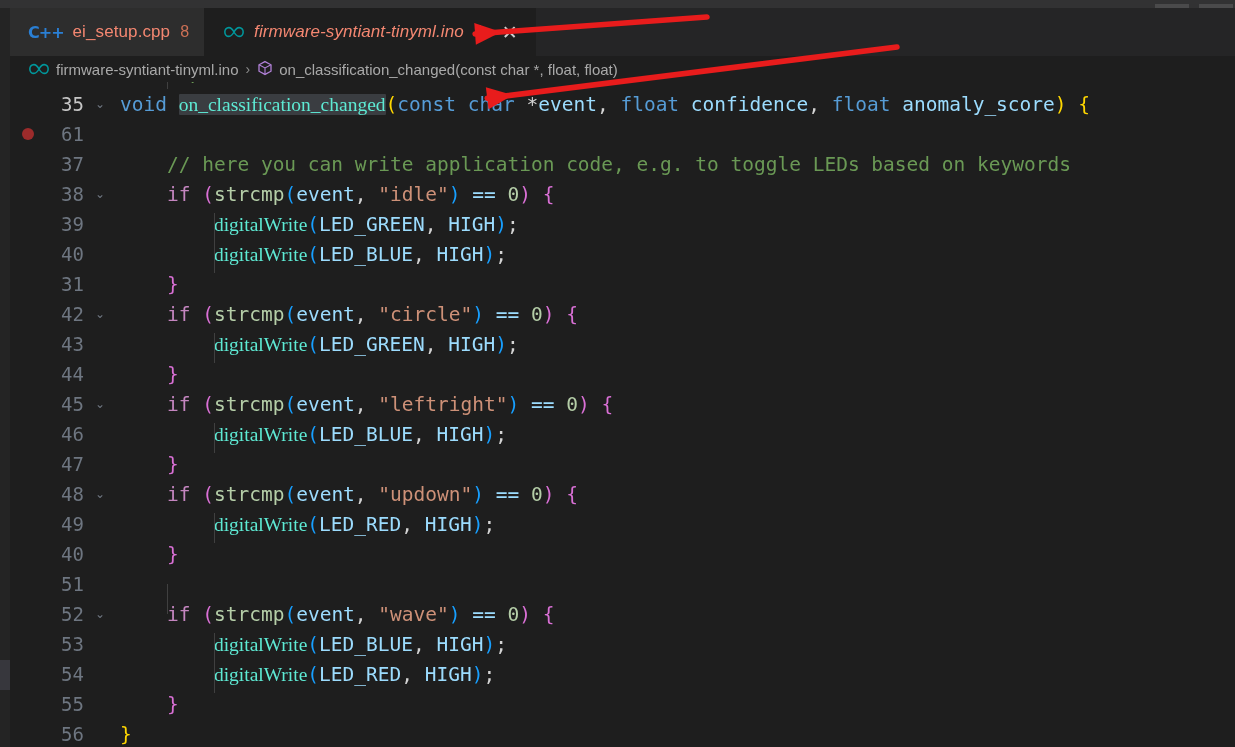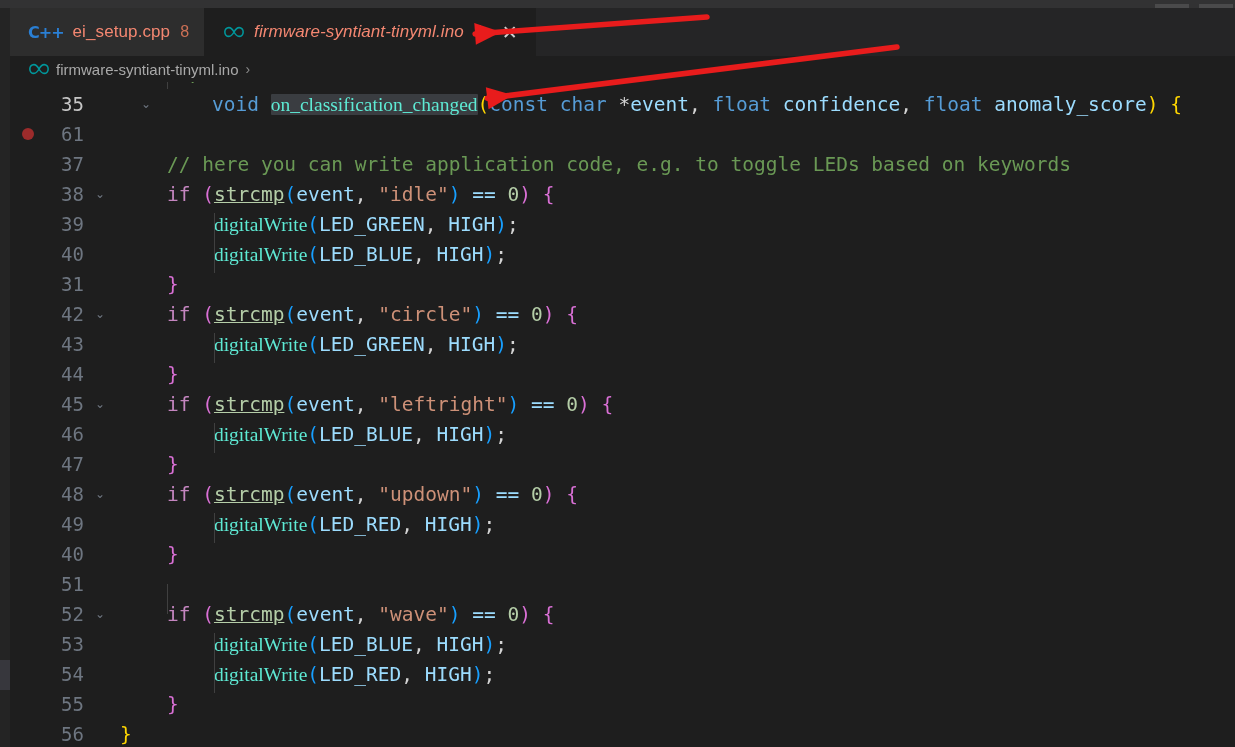--- a/index.html
+++ b/index.html
@@ -160,21 +160,21 @@
   }
   .line {
     position: relative;
     height: 30px;
     display: flex;
     align-items: center;
     font-family: "DejaVu Sans Mono", monospace;
     font-size: 19.5px;
     white-space: pre;
   }
-  .line.current { background: #1e1e1e; gap: 46px; }
+  .line.current { background: #1e1e1e; }
   .gutter-bp {
     position: absolute;
     left: 12px; top: 50%;
     transform: translateY(-50%);
     width: 12px; height: 12px;
     border-radius: 50%;
     background: #9c2b2b;
   }
   .lineno {
     width: 78px;
@@ -207,21 +207,21 @@
     width: 1px;
     background: #404040;
     top: 0;
     height: 30px;
   }
 
   
   .k-kw      { color: #569cd6; }  
   .k-ctrl    { color: #c586c0; }  
   .k-fn      { color: #5eead4; font-family: Liberation Serif, serif; }  
-  .k-fn2     { color: #b5cea8; text-decoration: underline; }  
+  .k-fn2     { color: #b5cea8; }  
   .k-var     { color: #9cdcfe; }  
   .k-const   { color: #9cdcfe; }  
   .k-str     { color: #ce9178; }  
   .k-num     { color: #b5cea8; }  
   .k-cmt     { color: #6a9955; }
   .k-b1      { color: #ffd700; }  
   .k-b2      { color: #da70d6; }  
   .k-b3      { color: #179fff; }  
   .k-plain   { color: #d4d4d4; }
 
@@ -275,20 +275,29 @@
   <div class="breadcrumbs">
     <div class="bc-item">
       <span>
         <svg class="icon-ino" viewBox="0 0 24 14" xmlns="http://www.w3.org/2000/svg">
           <path d="M6.4 2.2c2.6 0 4.1 2 5.6 4.8 1.5 2.8 3 4.8 5.6 4.8 2.6 0 4.4-2.1 4.4-4.8S20.2 2.2 17.6 2.2c-2.6 0-4.1 2-5.6 4.8-1.5 2.8-3 4.8-5.6 4.8C3.8 11.8 2 9.7 2 7s1.8-4.8 4.4-4.8z" fill="none" stroke="#00979c" stroke-width="1.7"></path>
         </svg>
       </span>
       <span>firmware-syntiant-tinyml.ino</span>
     </div>
     <span class="bc-sep">›</span>
+    <div class="bc-item">
+      <span>
+        <svg width="16" height="16" viewBox="0 0 16 16" xmlns="http://www.w3.org/2000/svg">
+          <path d="M8 1.6 14 4.8v6.4L8 14.4 2 11.2V4.8z" fill="none" stroke="#b180d7" stroke-width="1.3"></path>
+          <path d="M2 4.8 8 8l6-3.2M8 8v6.4" fill="none" stroke="#b180d7" stroke-width="1.1"></path>
+        </svg>
+      </span>
+      <span>on_classification_changed(const char *, float, float)</span>
+    </div>
   </div>
 
   <div class="editor">
     <div class="code-area" id="code-area">
         <div class="line"><span class="lineno">34</span><span class="fold"></span><span class="codetext"><span class="vline" style="left: 55px;"></span><span class="k-plain">     </span><span class="k-cmt">*/</span></span></div>
         <div class="line current"><span class="lineno">35</span><span class="fold">⌄</span><span class="codetext"><span class="k-kw">void </span><span class="k-fn sel">on_classification_changed</span><span class="k-b1">(</span><span class="k-kw">const</span><span class="k-plain"> </span><span class="k-kw">char</span><span class="k-plain"> *</span><span class="k-var">event</span><span class="k-plain">, </span><span class="k-kw">float</span><span class="k-plain"> </span><span class="k-var">confidence</span><span class="k-plain">, </span><span class="k-kw">float</span><span class="k-plain"> </span><span class="k-var">anomaly_score</span><span class="k-b1">)</span><span class="k-plain"> </span><span class="k-b1">{</span></span></div>
         <div class="line"><span class="gutter-bp"></span><span class="lineno">61</span><span class="fold"></span><span class="codetext"></span></div>
         <div class="line"><span class="lineno">37</span><span class="fold"></span><span class="codetext"><span class="k-plain">    </span><span class="k-cmt">// here you can write application code, e.g. to toggle LEDs based on keywords</span></span></div>
         <div class="line"><span class="lineno">38</span><span class="fold">⌄</span><span class="codetext"><span class="k-plain">    </span><span class="k-ctrl">if</span><span class="k-plain"> </span><span class="k-b2">(</span><span class="k-fn2">strcmp</span><span class="k-b3">(</span><span class="k-var">event</span><span class="k-plain">, </span><span class="k-str">"idle"</span><span class="k-b3">)</span><span class="k-plain"> </span><span class="k-var">==</span><span class="k-plain"> </span><span class="k-num">0</span><span class="k-b2">)</span><span class="k-plain"> </span><span class="k-b2">{</span></span></div>
         <div class="line"><span class="lineno">39</span><span class="fold"></span><span class="codetext"><span class="vline" style="left: 102px;"></span><span class="k-plain">        </span><span class="k-fn">digitalWrite</span><span class="k-b3">(</span><span class="k-const">LED_GREEN</span><span class="k-plain">, </span><span class="k-const">HIGH</span><span class="k-b3">)</span><span class="k-plain">;</span></span></div>

